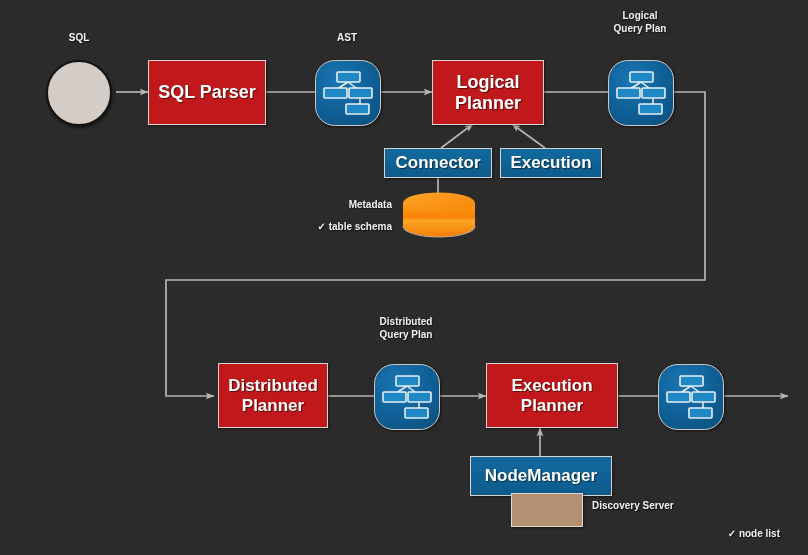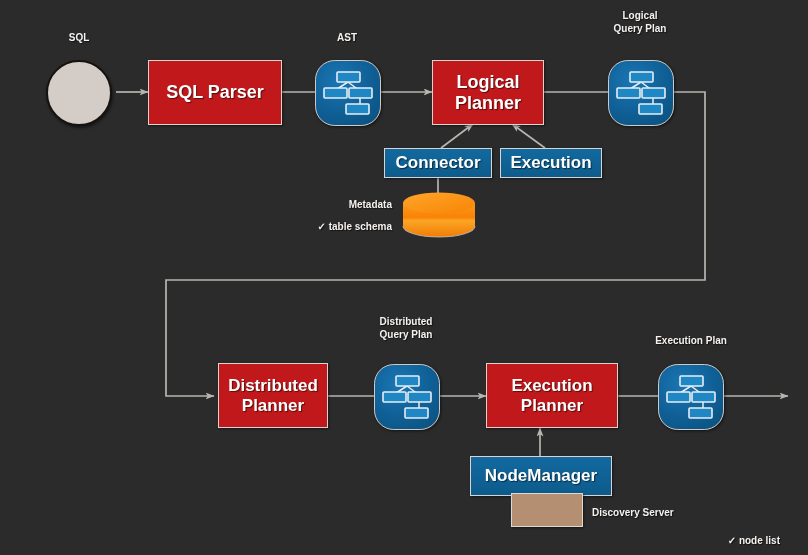--- a/index.html
+++ b/index.html
@@ -74,21 +74,20 @@
     color: #f4f1ee;
     font-size: 10px;
     font-weight: bold;
     line-height: 1.25;
     text-align: center;
     text-shadow: 1px 1px 1px rgba(0,0,0,0.6);
     white-space: pre-line;
   }
   .caption.left {
     text-align: left;
-    margin-top: 7px;
   }
   .caption.right {
     text-align: right;
   }
   
   .plan-icon {
     position: absolute;
     border-radius: 30%;
     background: radial-gradient(circle at 36% 30%, #1a76b4 0%, #0f5f95 55%, #0a4f7d 100%);
     border: 1.5px solid #cfcac5;
@@ -150,21 +149,21 @@
 
       <line x1="540" y1="487" x2="540" y2="485"></line>
       <line x1="540" y1="484" x2="540" y2="510"></line>
     </g>
   </svg>
 
   <div class="caption" style="left:40px; top:32px; width:78px;">SQL</div>
 
   <div class="node circle-gray" style="left:46px; top:60px; width:66px; height:66px;"></div>
 
-  <div class="node box-red" style="left:148px; top:60px; width:134px; height:65px; font-size:18px;">SQL Parser</div>
+  <div class="node box-red" style="left:148px; top:60px; width:118px; height:65px; font-size:18px;">SQL Parser</div>
 
   <div class="caption" style="left:307px; top:32px; width:80px;">AST</div>
 
   <div class="plan-icon" style="left:315px; top:60px; width:64px; height:64px;">
     <svg viewBox="0 0 64 64" xmlns="http://www.w3.org/2000/svg">
       <g stroke="#e8eef3" stroke-width="1.6" fill="#1f88c4">
         <line x1="32" y1="21" x2="18" y2="30" stroke-width="1.5"></line>
         <line x1="32" y1="21" x2="44" y2="30" stroke-width="1.5"></line>
         <line x1="44" y1="36" x2="44" y2="43" stroke-width="1.5"></line>
         <rect x="21" y="11" width="23" height="10" rx="1"></rect>
@@ -238,21 +237,20 @@
         <rect x="8" y="27" width="23" height="10" rx="1"></rect>
         <rect x="33" y="27" width="23" height="10" rx="1"></rect>
         <rect x="30" y="43" width="23" height="10" rx="1"></rect>
       </g>
     </svg>
   </div>
 
   <div class="node box-red" style="left:486px; top:363px; width:132px; height:65px; font-size:17px;">Execution
 Planner</div>
 
-  <div class="caption" style="left:625px; top:335px; width:132px;">Execution Plan</div>
 
   <div class="plan-icon" style="left:658px; top:364px; width:64px; height:64px;">
     <svg viewBox="0 0 64 64" xmlns="http://www.w3.org/2000/svg">
       <g stroke="#e8eef3" stroke-width="1.6" fill="#1f88c4">
         <line x1="32" y1="21" x2="18" y2="30" stroke-width="1.5"></line>
         <line x1="32" y1="21" x2="44" y2="30" stroke-width="1.5"></line>
         <line x1="44" y1="36" x2="44" y2="43" stroke-width="1.5"></line>
         <rect x="21" y="11" width="23" height="10" rx="1"></rect>
         <rect x="8" y="27" width="23" height="10" rx="1"></rect>
         <rect x="33" y="27" width="23" height="10" rx="1"></rect>

